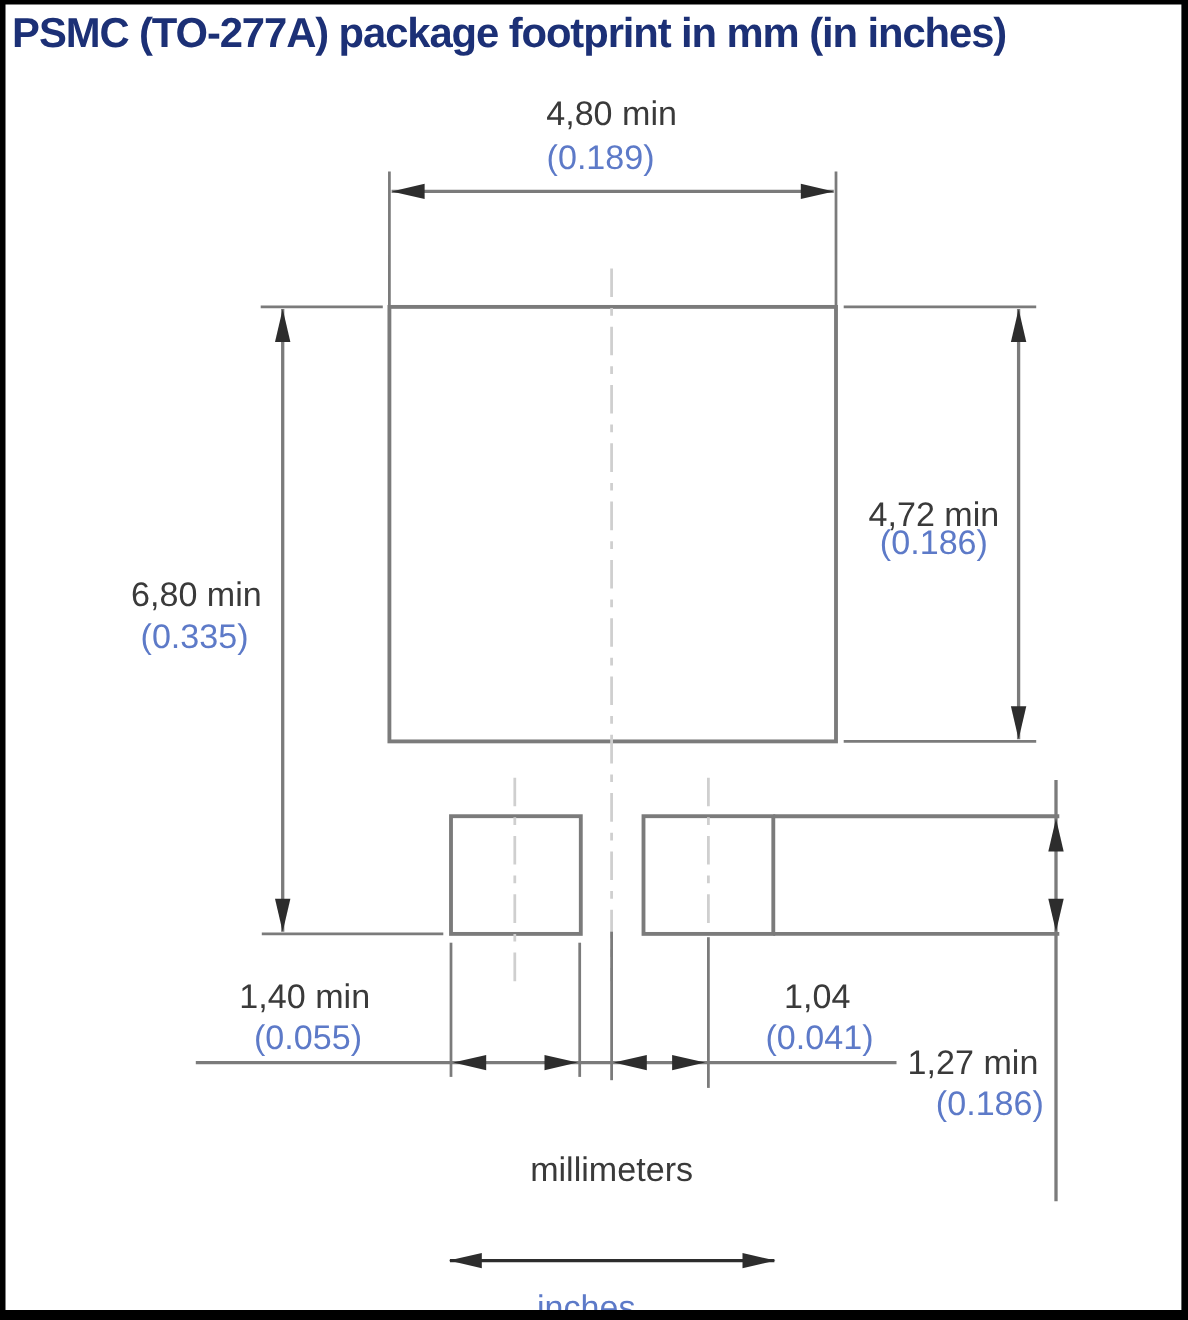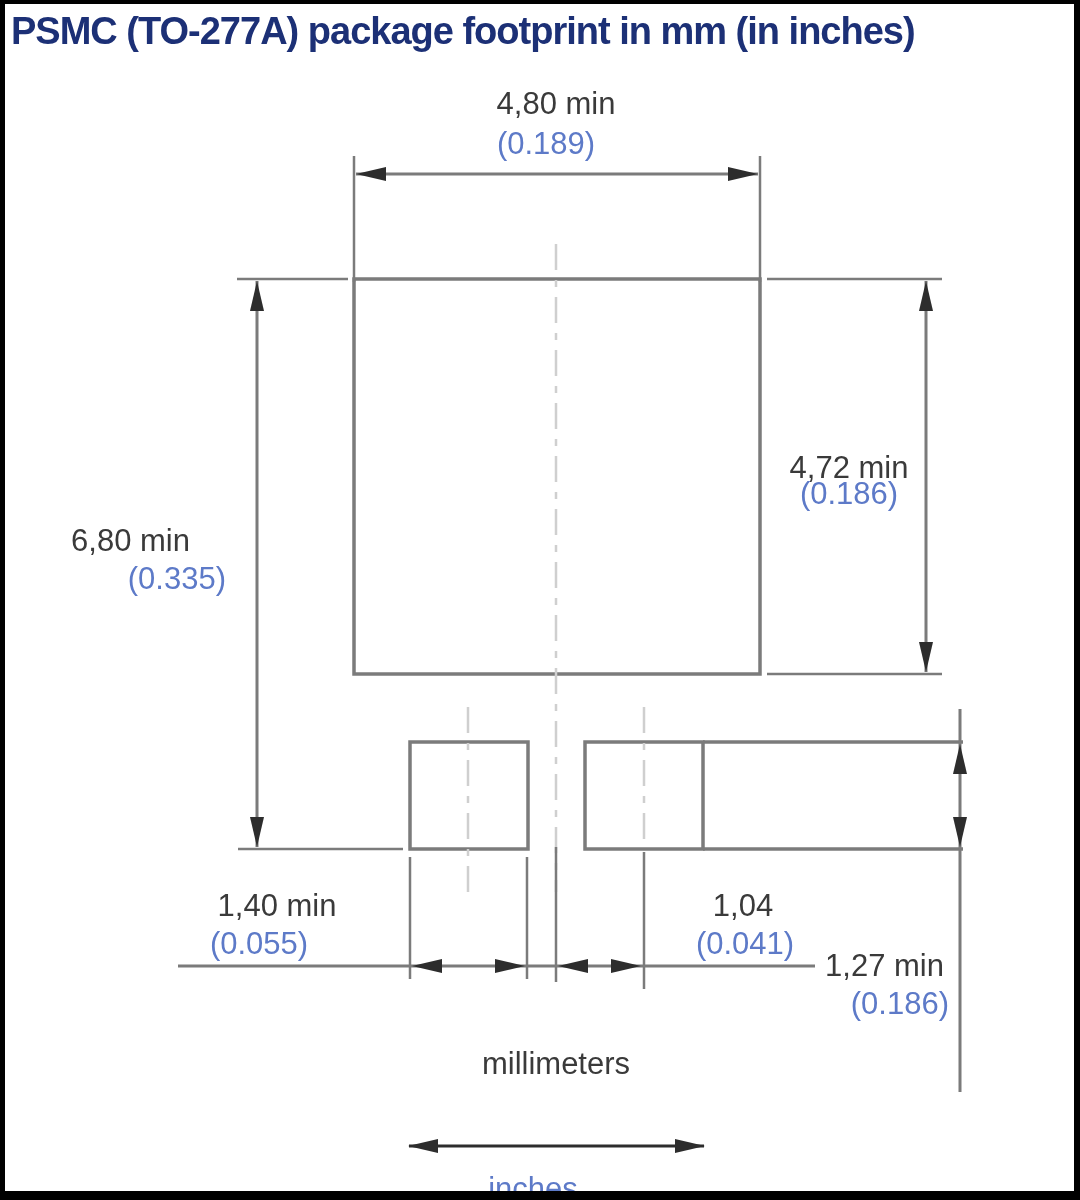--- a/index.html
+++ b/index.html
@@ -41,24 +41,24 @@
   .ext       { stroke: var(--line, #7b7b7b); stroke-width: 2.5; }
   .dim       { stroke: var(--line, #7b7b7b); stroke-width: 3; }
   .dark      { stroke: var(--arrow, #2d2d2d); }
   .arrow     { fill: var(--arrow, #2d2d2d); stroke: none; }
 
   
   #lb-top-mm   { left: 551px; top: 84px;  transform: translateX(-50%); text-align: right; }
   #lb-top-in   { left: 541px; top: 124px; transform: translateX(-50%); }
   #lb-right-mm { left: 844px; top: 448px; transform: translateX(-50%); }
   #lb-right-in { left: 844px; top: 474px; transform: translateX(-50%); }
-  #lb-left-mm  { right: 884px; top: 521px; margin-left: 40px; }
+  #lb-left-mm  { right: 836px; top: 521px; margin-left: 40px; }
   #lb-left-in  { right: 848px; top: 559px; }
   #lb-padw-mm  { left: 272px; top: 886px; transform: translateX(-50%); }
-  #lb-padw-in  { left: 254px; top: 924px; transform: translateX(-50%); }
+  #lb-padw-in  { left: 275px; top: 924px; transform: translateX(-50%); }
   #lb-pado-mm  { left: 738px; top: 886px; transform: translateX(-50%); }
   #lb-pado-in  { left: 740px; top: 924px; transform: translateX(-50%); }
   #lb-padh-mm  { right: 130px; top: 946px; }
   #lb-padh-in  { right: 125px; top: 984px; }
   #lb-leg-mm   { left: 551px; top: 1044px; transform: translateX(-50%); }
   #lb-leg-in   { left: 528px; top: 1149px; transform: translateX(-50%); margin-top: 20px; }
 </style>
 </head>
 <body>
 

